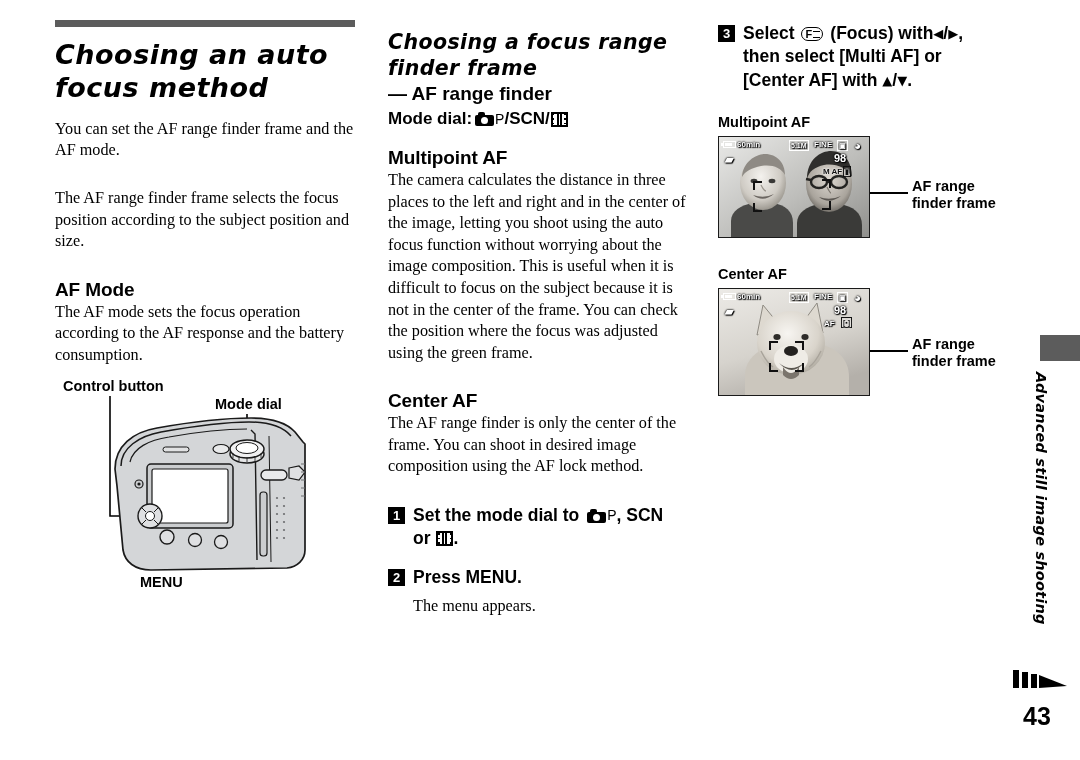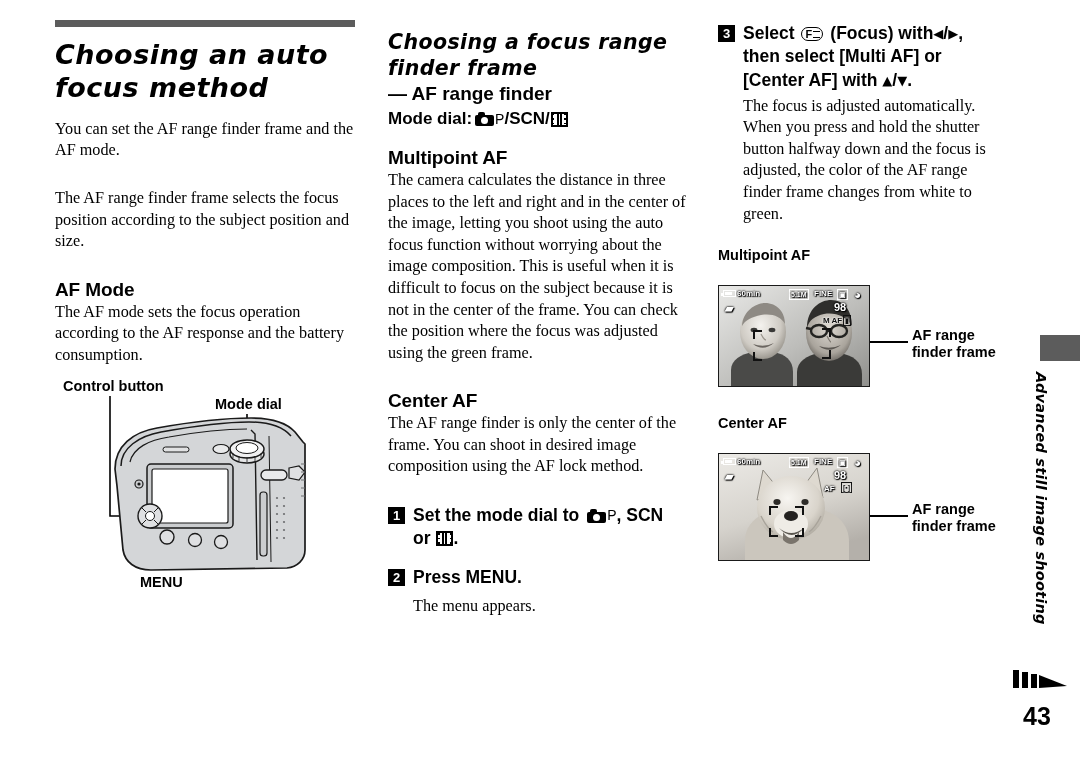--- a/index.html
+++ b/index.html
@@ -236,21 +236,21 @@
   }
   .callout-label {
     position: absolute;
     font-family: "Liberation Sans", sans-serif;
     font-weight: bold;
     font-size: 14.5px;
     white-space: nowrap;
   }
 
   
-  .lcd-wrap { position: relative; margin-top: 22px; }
+  .lcd-wrap { position: relative; margin-top: 6px; }
   .lcd {
     position: relative;
     width: 152px;
     border: 1.5px solid #1a1a1a;
     box-sizing: border-box;
     overflow: hidden;
   }
   .lcd.h1a { height: 102px; }
   .lcd.h2a { height: 108px; }
   .osd {
@@ -537,21 +537,20 @@
           <span class="f">F</span><span class="arr"></span>
         </span>
         <span>(Focus) with</span><span class="arrow-glyph">◀</span><span>/</span><span class="arrow-glyph">▶</span><span>,</span>
         <br>
         <span>then select [Multi AF] or</span>
         <br>
         <span>[Center AF] with</span>
         <span class="arrow-glyph">▲</span><span>/</span><span class="arrow-glyph">▼</span><span>.</span>
       </div>
     </div>
-    <div class="step-body">The focus is adjusted automatically. When you press and hold the shutter button halfway down and the focus is adjusted, the color of the AF range finder frame changes from white to green.</div>
 
     <div style="height:22px"></div>
     <h4 class="small-head">Multipoint AF</h4>
     <div class="lcd-wrap">
       <div class="lcd h1a">
         <svg width="152" height="102" viewBox="0 0 152 102" preserveAspectRatio="none">
           <defs>
             <linearGradient id="bg1" x1="0" y1="0" x2="1" y2="1">
               <stop offset="0%" stop-color="#e9e9e7"></stop>
               <stop offset="55%" stop-color="#bdbdba"></stop>

